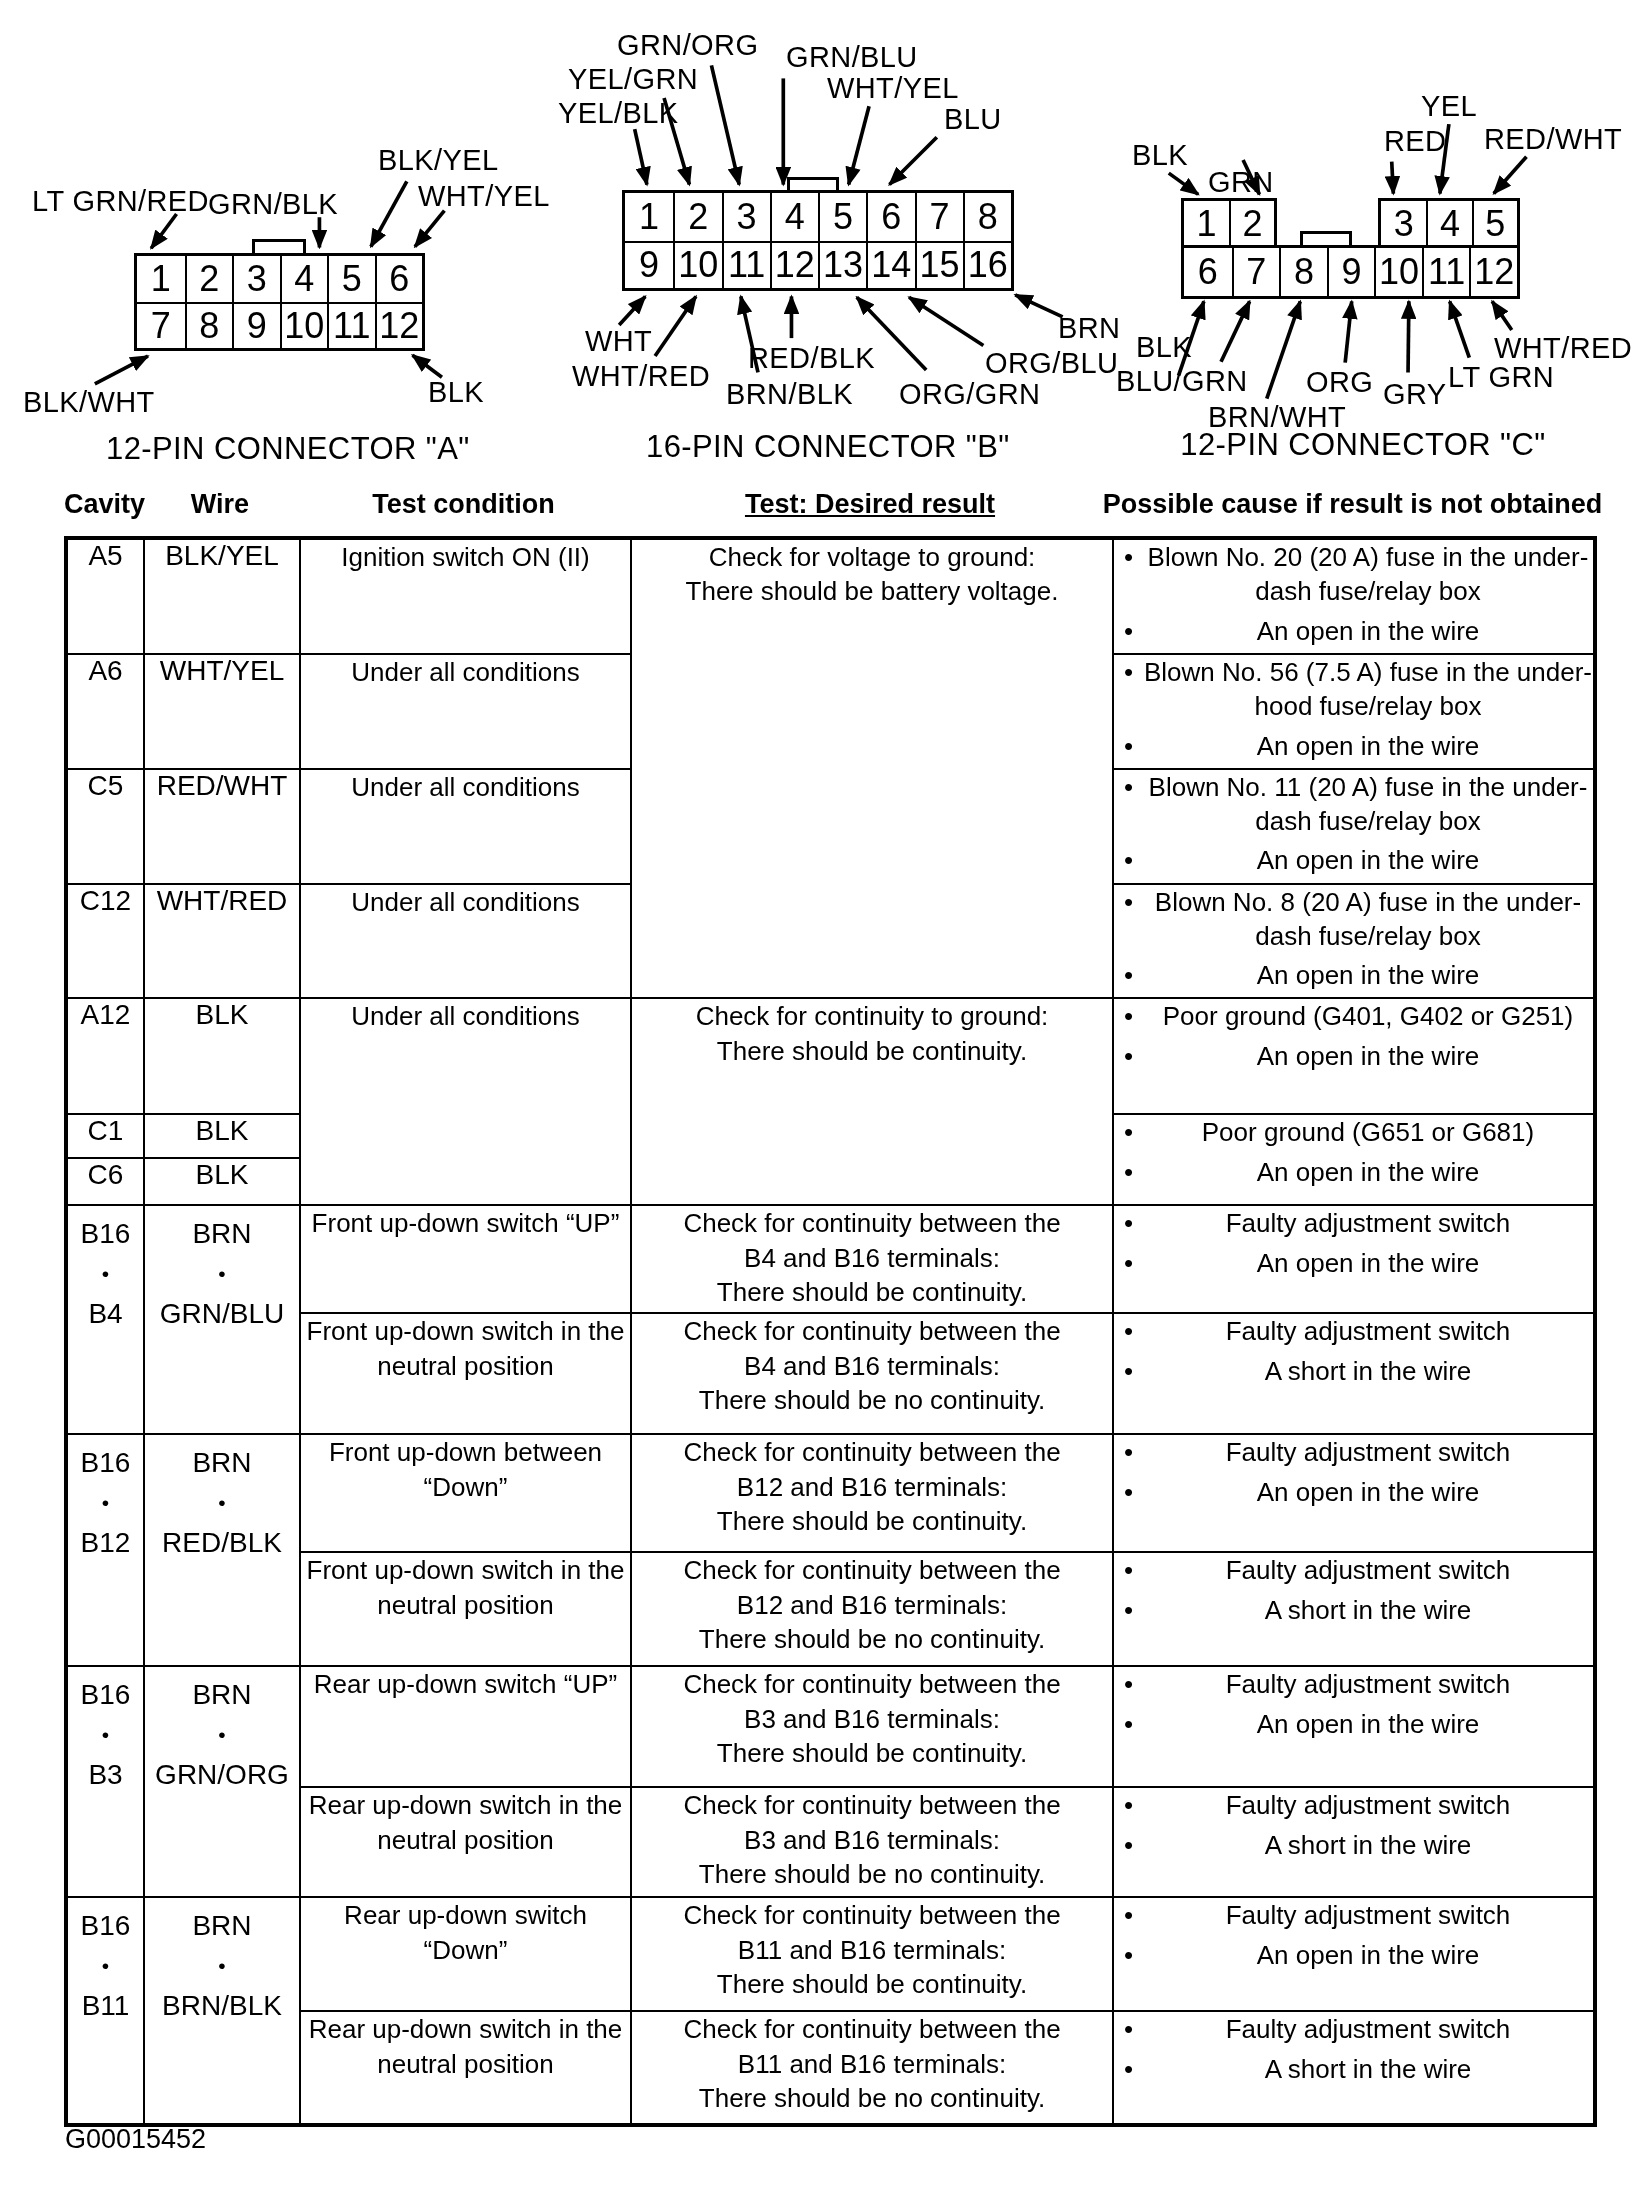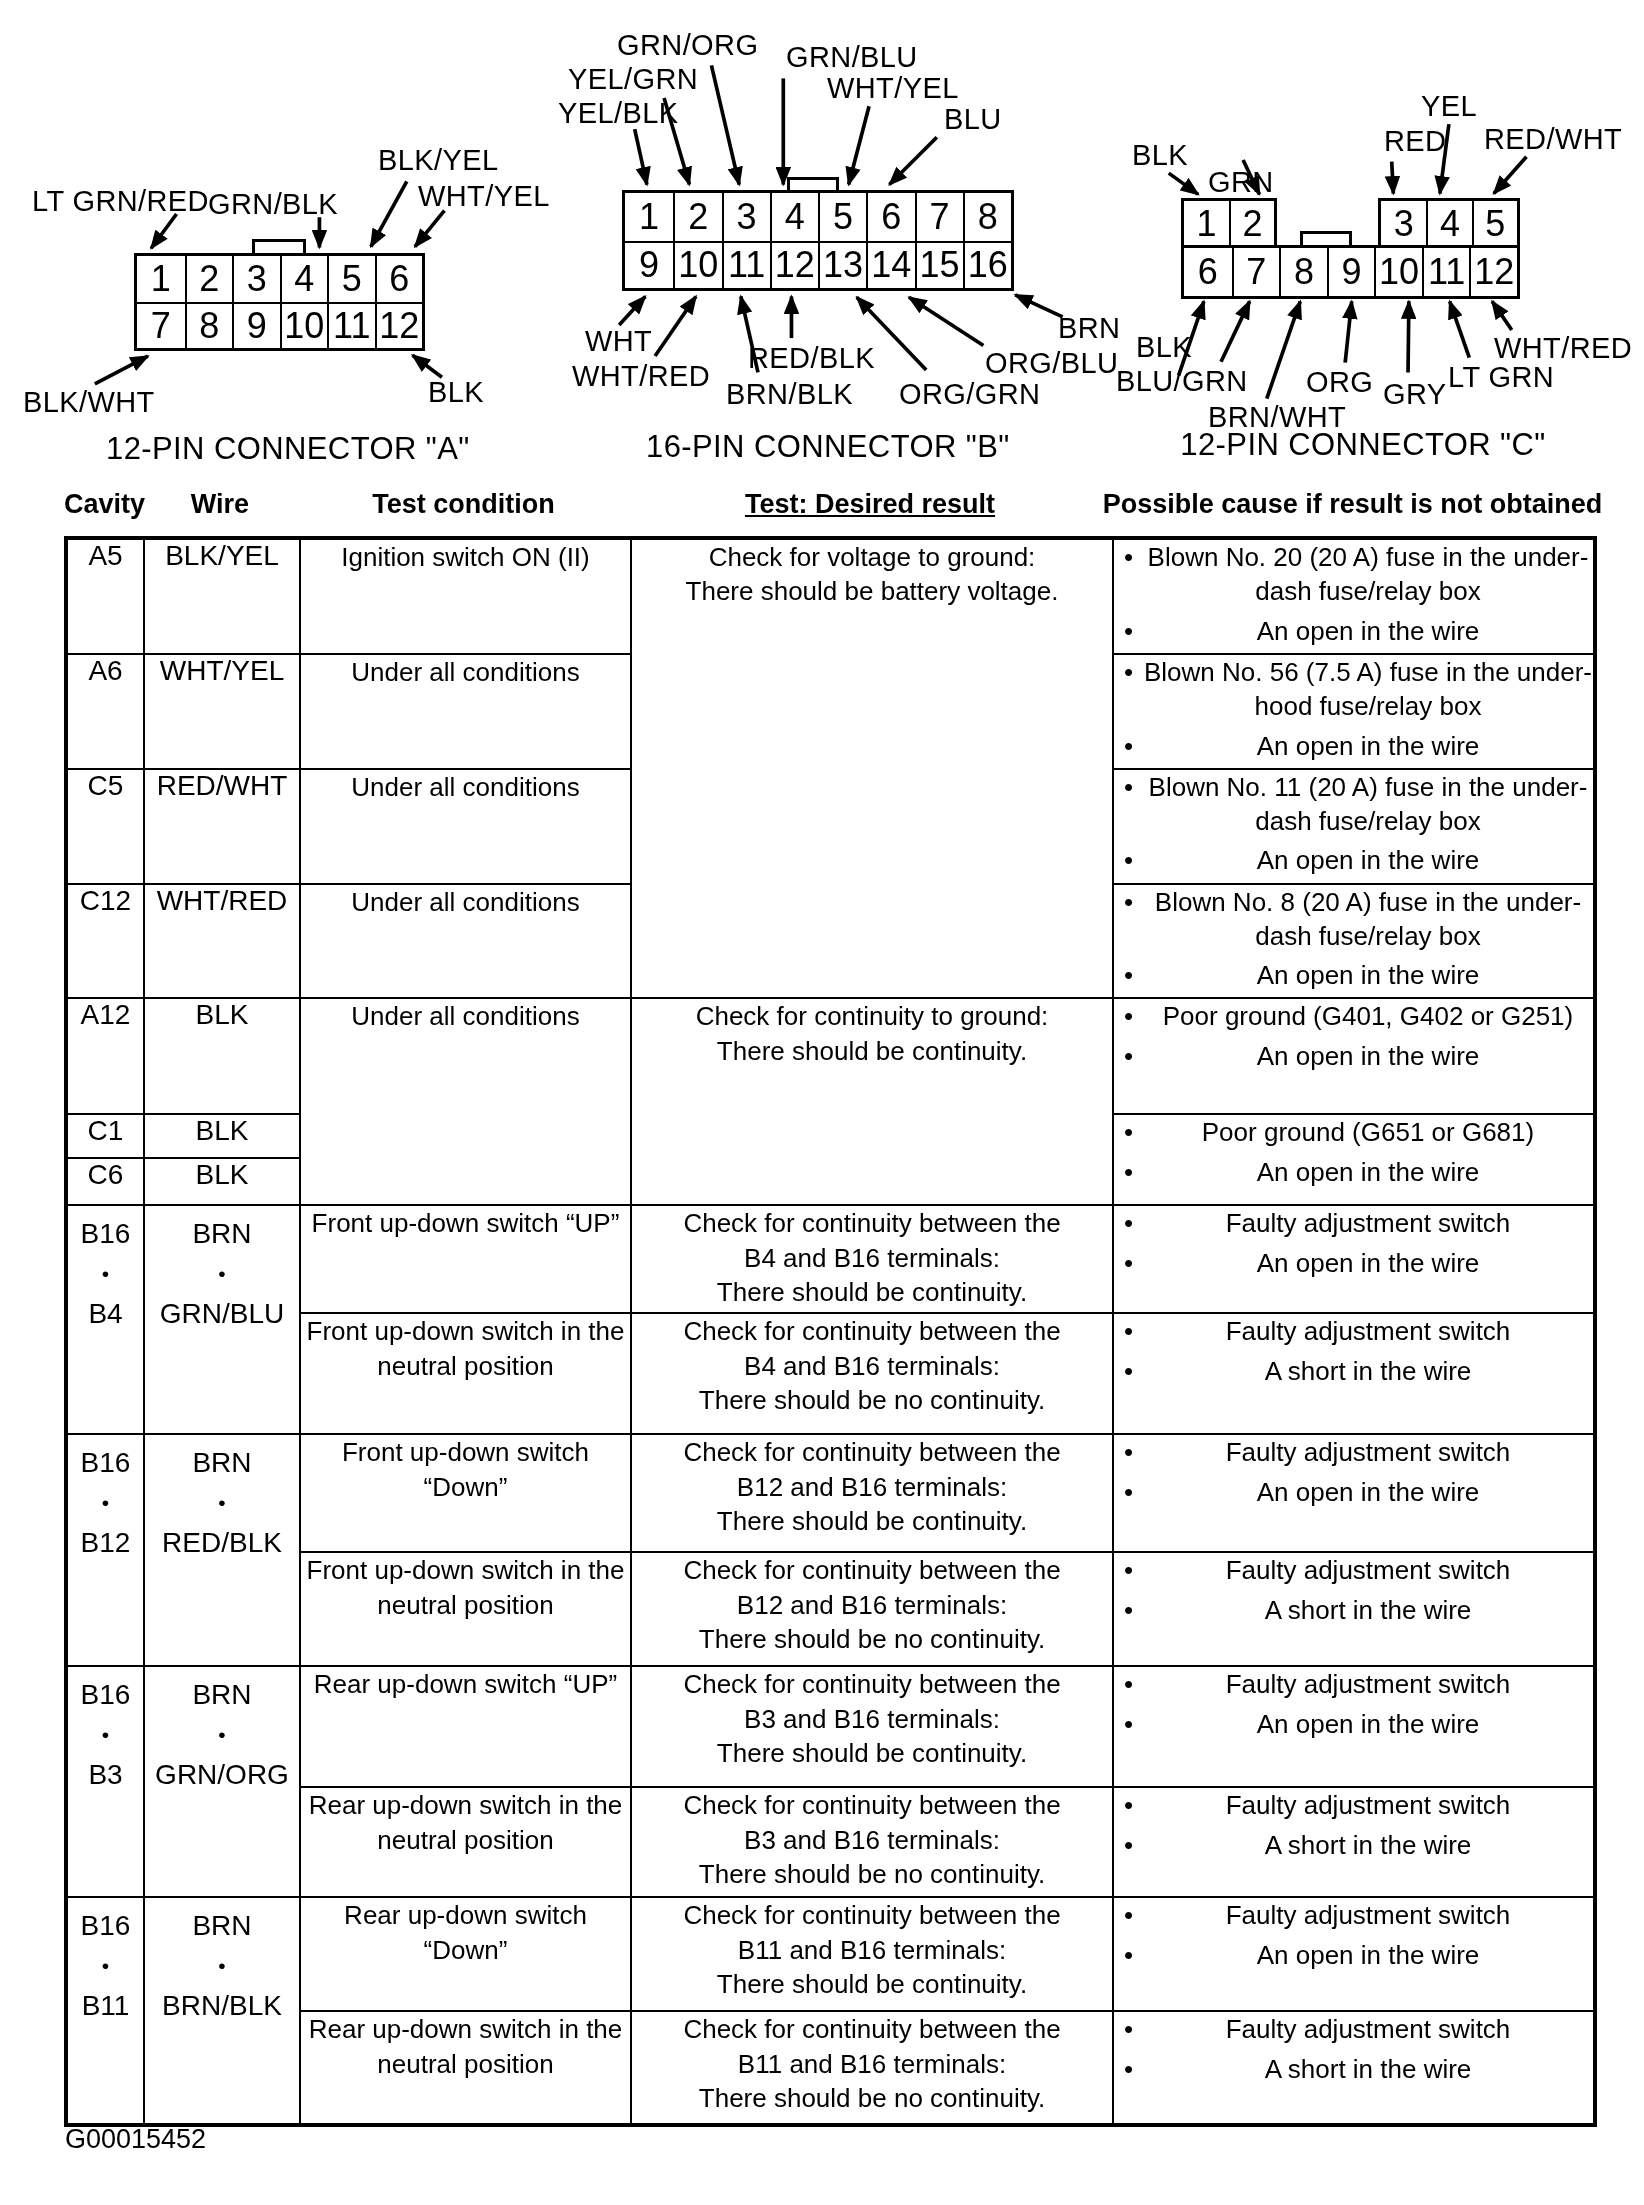--- a/index.html
+++ b/index.html
@@ -355,21 +355,21 @@
           <div>B12</div>
         </div>
       </td>
       <td class="mid" rowspan="2">
         <div class="stack">
           <div>BRN</div>
           <div class="dot">•</div>
           <div>RED/BLK</div>
         </div>
       </td>
-      <td class="cond">Front up-down switch “Down”</td>
+      <td class="cond">Front up-down between “Down”</td>
       <td class="res">
         <div>Check for continuity between the</div>
         <div>B12 and B16 terminals:</div>
         <div>There should be continuity.</div>
       </td>
       <td class="cause">
         <div class="ci">
               <span class="bu">•</span>
               <span class="tx">Faulty adjustment switch</span>
             </div>

